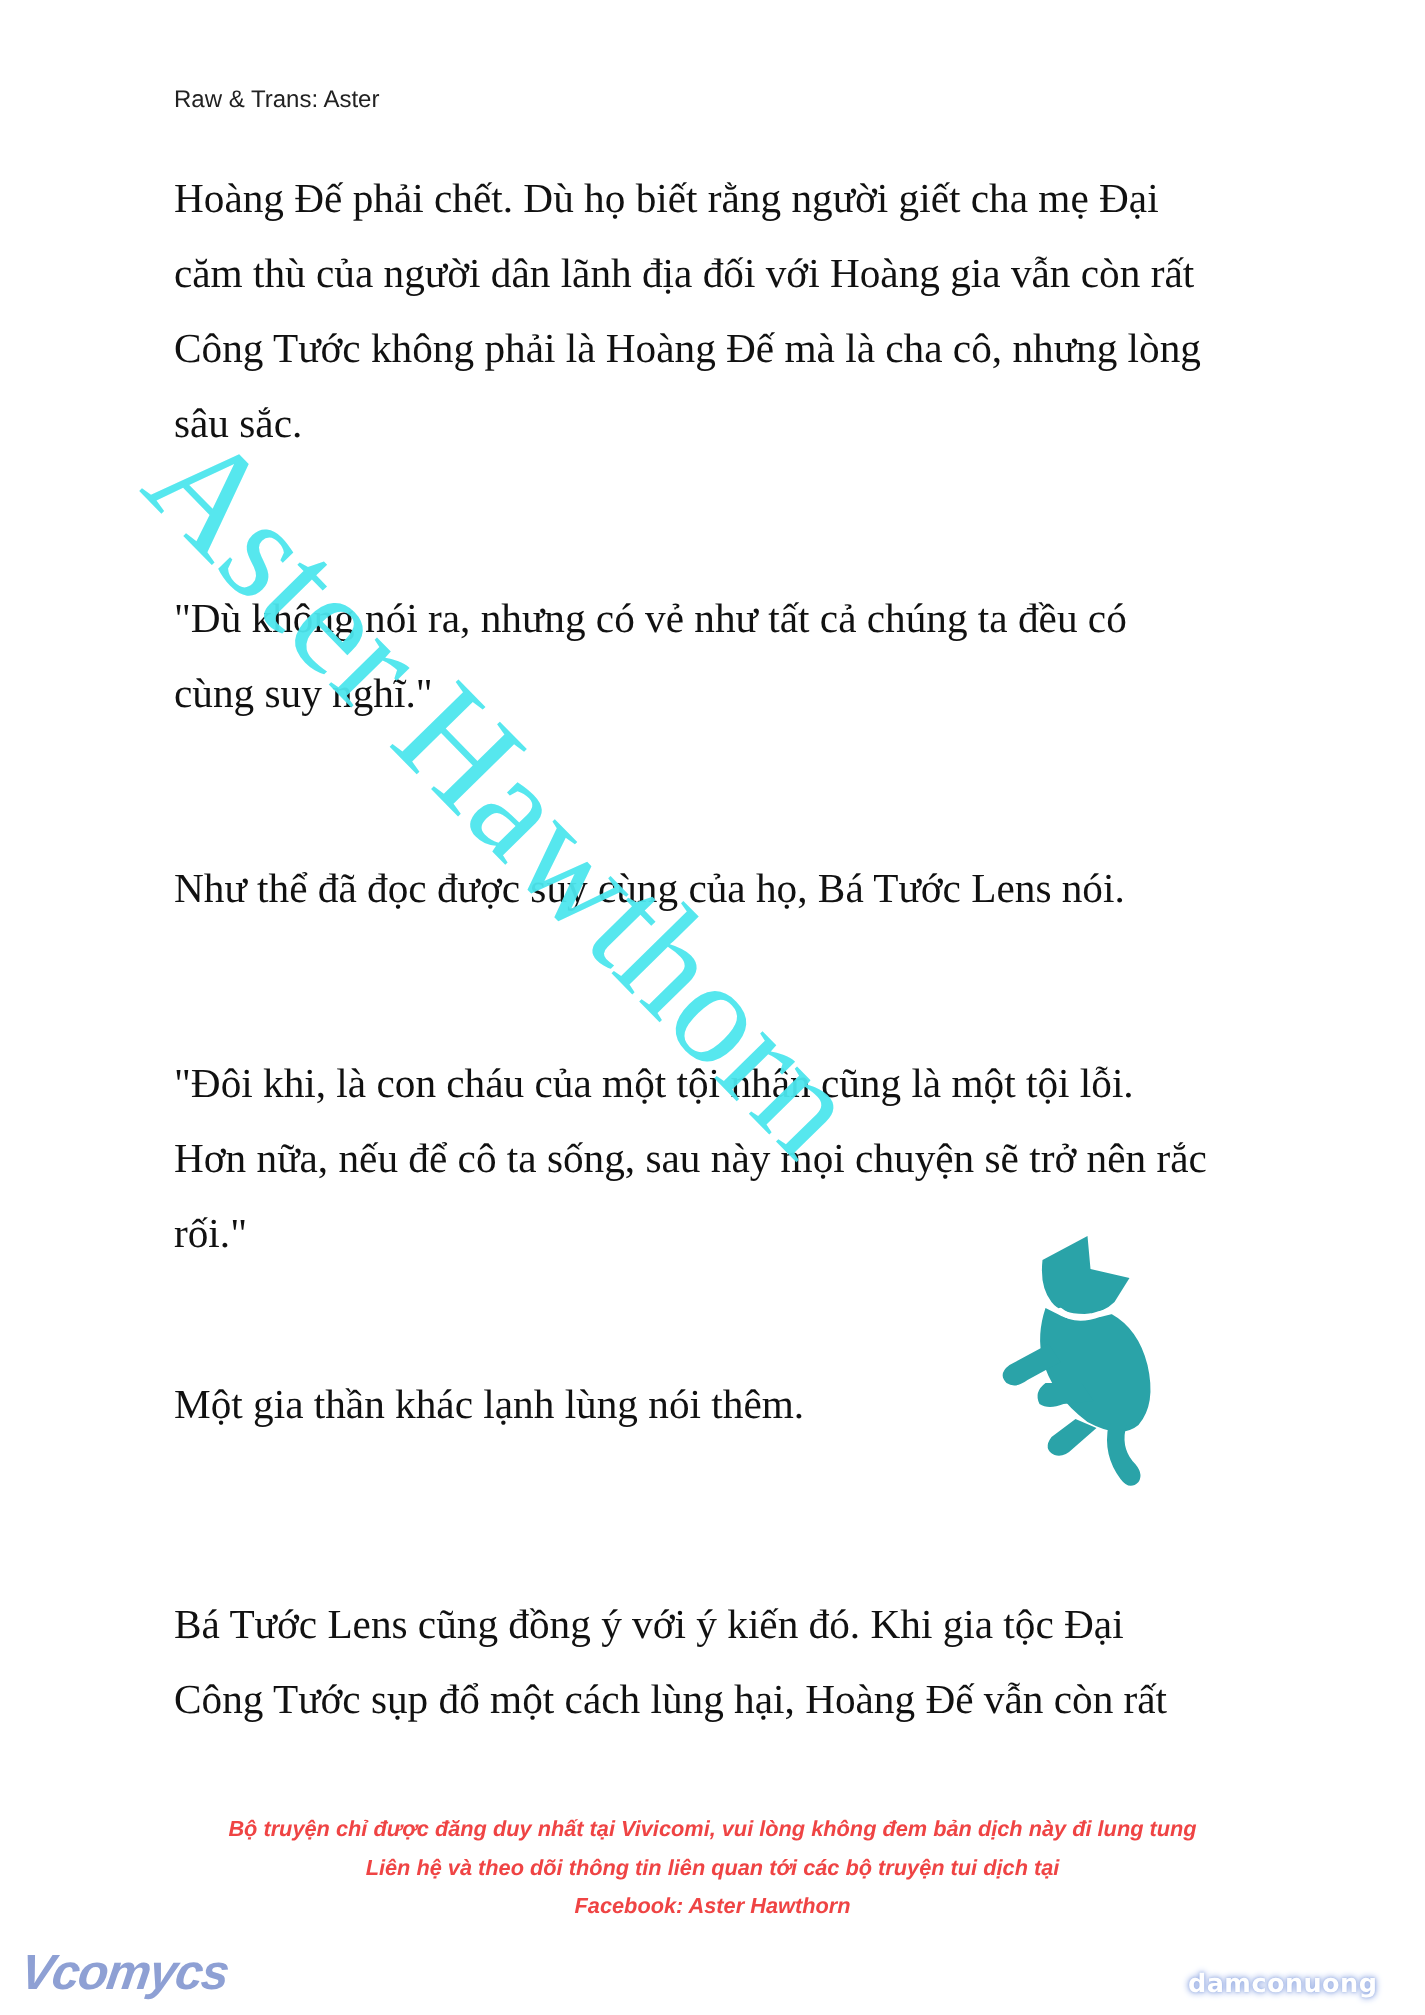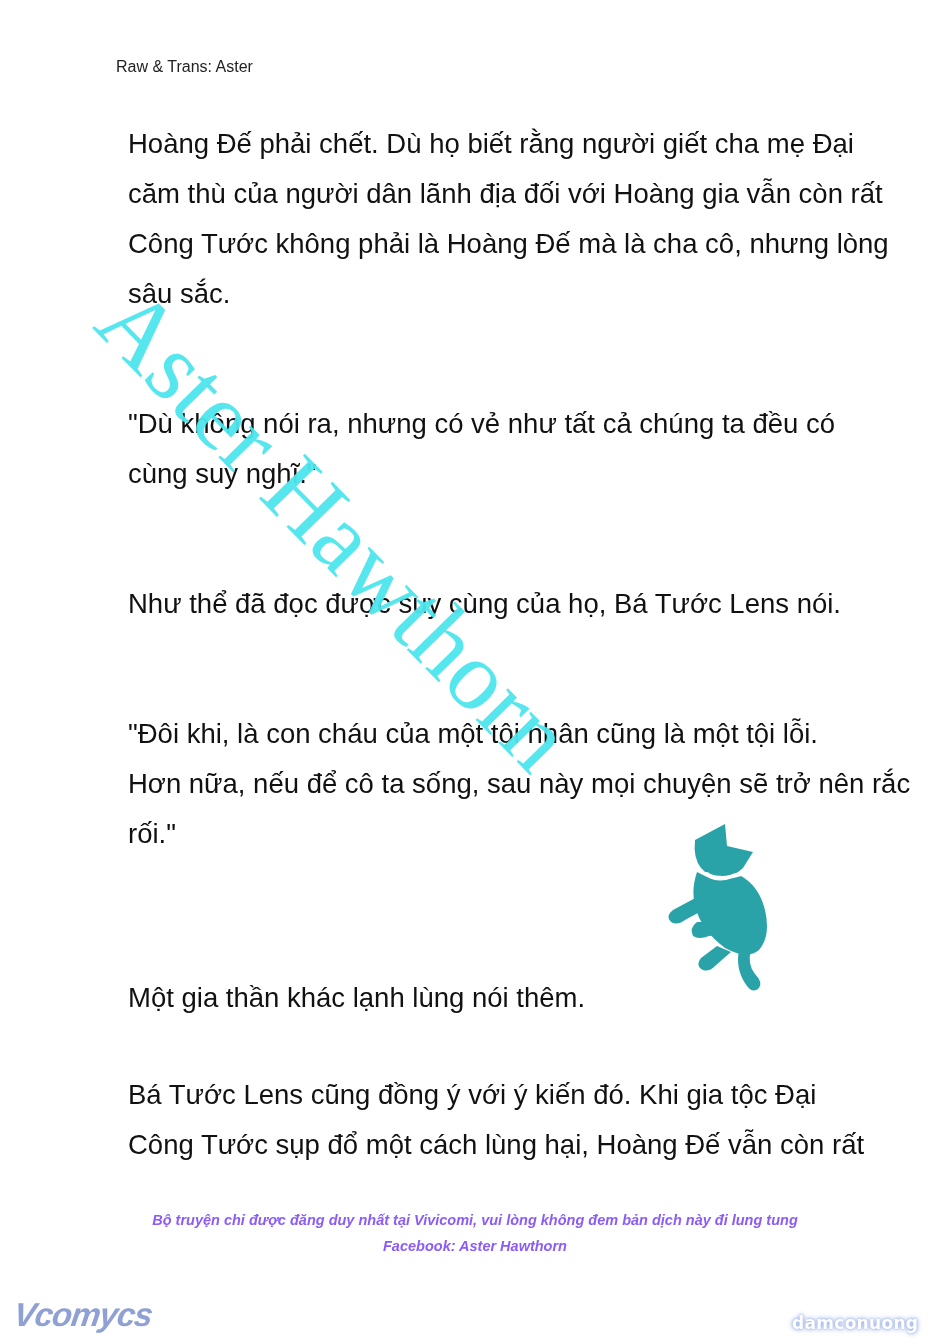--- a/index.html
+++ b/index.html
@@ -18,35 +18,35 @@
       left: 116px;
       top: 58px;
       font-family: "Liberation Sans", sans-serif;
       font-size: 16px;
       color: #222222;
     }
     .paragraph {
       position: absolute;
       left: 116px;
       width: 730px;
-      margin: 12px;
-      font-family: Liberation Sans, sans-serif;
+      margin: 0;
+      font-family: Liberation Serif, serif;
       font-size: 27.5px;
       line-height: 50px;
       color: #111111;
       white-space: nowrap;
     }
     .paragraph .line {
       display: block;
     }
     #p1 { top: 107px; }
     #p2 { top: 387px; }
     #p3 { top: 567px; }
     #p4 { top: 697px; }
-    #p5 { top: 961px; }
+    #p5 { top: 911px; }
     #p6 { top: 1058px; }
 
     .watermark {
       position: absolute;
       left: 150px;
       top: 340px;
       transform-origin: 0 0;
       transform: rotate(45.6deg);
       font-family: "Liberation Serif", serif;
       font-size: 98px;
@@ -70,21 +70,21 @@
       position: absolute;
       left: 0;
       top: 1208px;
       width: 950px;
       text-align: center;
       font-family: "Liberation Sans", sans-serif;
       font-style: italic;
       font-weight: bold;
       font-size: 14.5px;
       line-height: 25.5px;
-      color: #8b5cf6;
+      color: #ef4444;
     }
     .footer-notice .line { display: block; }
 
     .vcomycs-logo {
       position: absolute;
       left: 14px;
       top: 1296px;
       font-family: "Liberation Sans", sans-serif;
       font-style: italic;
       font-weight: bold;
@@ -159,19 +159,20 @@
       <path d="M62 136 L46 148 Q40 156 48 160 Q54 162 60 156 L76 142 Z"></path>
 
       <path d="M84 140 Q80 160 92 176 Q98 184 104 178 Q108 172 100 164 Q92 154 96 140 Z"></path>
     </g>
 
     <path d="M52 64 Q62 72 78 66 L86 64" stroke="#ffffff" stroke-width="4" fill="none" stroke-linecap="round"></path>
   </svg>
 
   <div class="footer-notice">
     <span class="line">Bộ truyện chỉ được đăng duy nhất tại Vivicomi, vui lòng không đem bản dịch này đi lung tung</span>
+    <span class="line">Liên hệ và theo dõi thông tin liên quan tới các bộ truyện tui dịch tại</span>
     <span class="line">Facebook: Aster Hawthorn</span>
   </div>
 
   <div class="vcomycs-logo">Vcomycs</div>
   <div class="site-watermark">damconuong</div>
 
 </div>
 
 </body></html>

